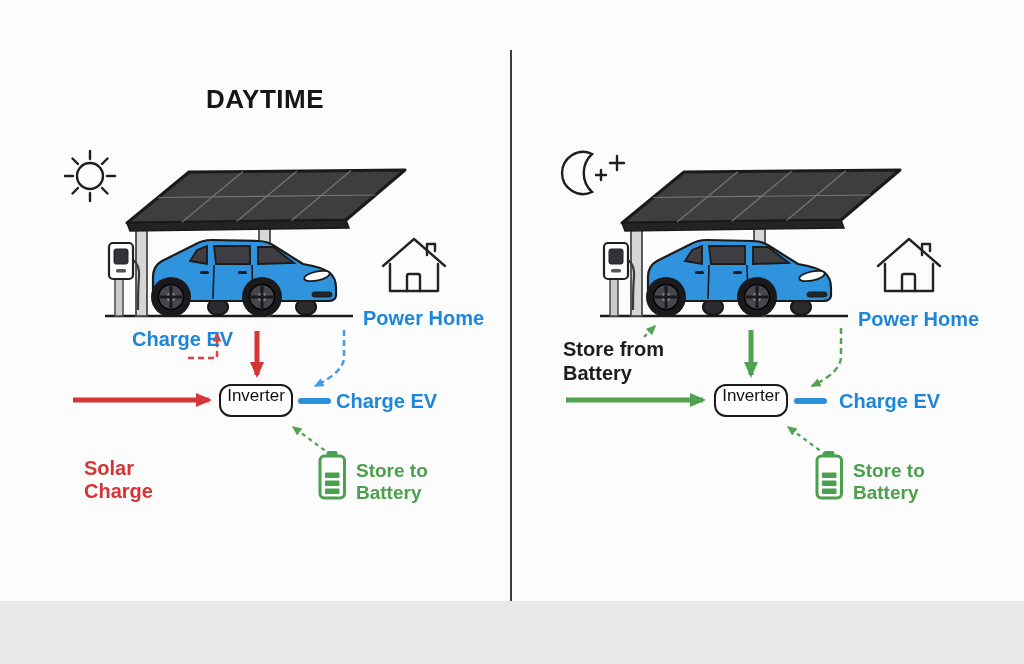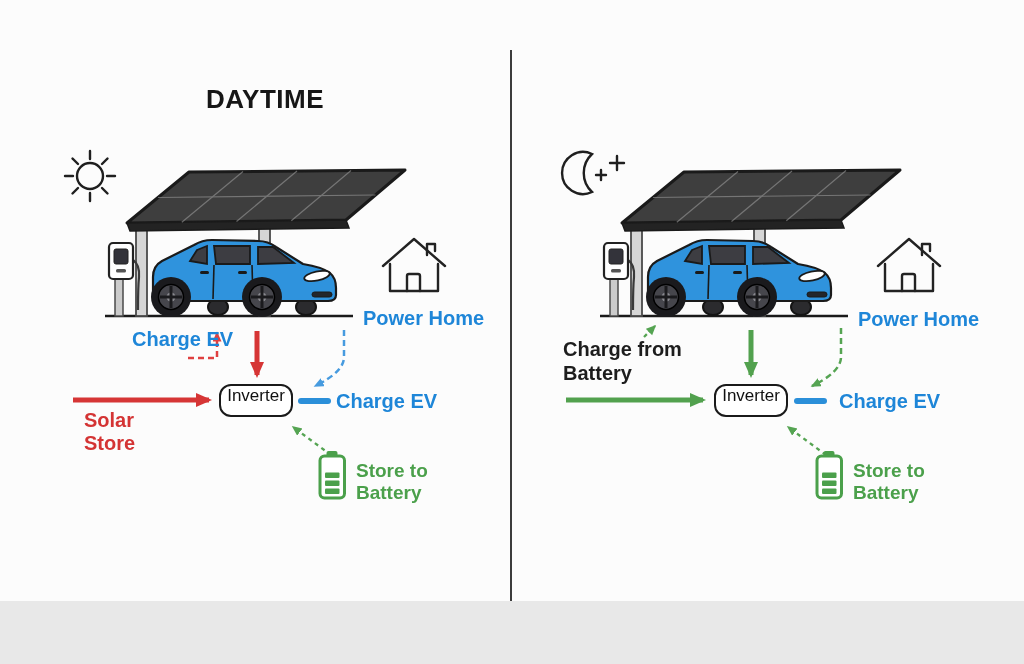--- a/index.html
+++ b/index.html
@@ -5,21 +5,21 @@
   html,body{margin:0;padding:0;background:#e8e8e8;}
   .canvas{
     position:relative;width:1024px;height:601px;background:#fcfcfc;
     overflow:hidden;font-family:"Liberation Sans",sans-serif;
   }
   svg{position:absolute;left:0;top:0;}
   .lbl{position:absolute;font-weight:bold;white-space:nowrap;}
   .lbl span{display:block;}
   .title{width:210px;text-align:center;font-size:26px;color:#161616;letter-spacing:.5px;}
   .blue{color:#1e86d8;font-size:20px;}
-  .red{color:#d43434;font-size:20px;line-height:23px;}
+  .red{color:#d43434;font-size:20px;line-height:23px;margin-top:48px;}
   .green{color:#4ba04b;font-size:19px;line-height:22px;}
   .black{color:#1d1d1d;font-size:20px;line-height:24px;}
   .inverter{
     position:absolute;width:74px;height:33px;border:2.5px solid #1a1a1a;border-radius:12px;
     background:#fff;display:flex;align-items:flex-start;justify-content:center;
     font-size:17px;color:#111;font-weight:normal;box-sizing:border-box;
   }
 </style>
 </head>
 <body>
@@ -160,33 +160,33 @@
 
   <line x1="511" y1="50" x2="511" y2="606" stroke="#3c3c3c" stroke-width="2"></line>
 </svg>
 
 <div class="lbl title" style="left:160px;top:84px">DAYTIME</div>
 
 <div class="lbl blue" style="left:132px;top:328px">Charge EV</div>
 <div class="lbl blue" style="left:363px;top:307px">Power Home</div>
 <div class="lbl red" style="left:84px;top:409px">
   <span>Solar</span>
-  <span>Store</span>
+  <span>Charge</span>
 </div>
 <div class="inverter" style="left:219px;top:384px">
   <span>Inverter</span>
 </div>
 <div class="lbl blue" style="left:336px;top:390px">Charge EV</div>
 <div class="lbl green" style="left:356px;top:460px">
   <span>Store to</span>
   <span>Battery</span>
 </div>
 
 <div class="lbl black" style="left:563px;top:337px">
-  <span>Charge from</span>
+  <span>Store from</span>
   <span>Battery</span>
 </div>
 <div class="lbl blue" style="left:858px;top:308px">Power Home</div>
 <div class="inverter" style="left:714px;top:384px">
   <span>Inverter</span>
 </div>
 <div class="lbl blue" style="left:839px;top:390px">Charge EV</div>
 <div class="lbl green" style="left:853px;top:460px">
   <span>Store to</span>
   <span>Battery</span>

